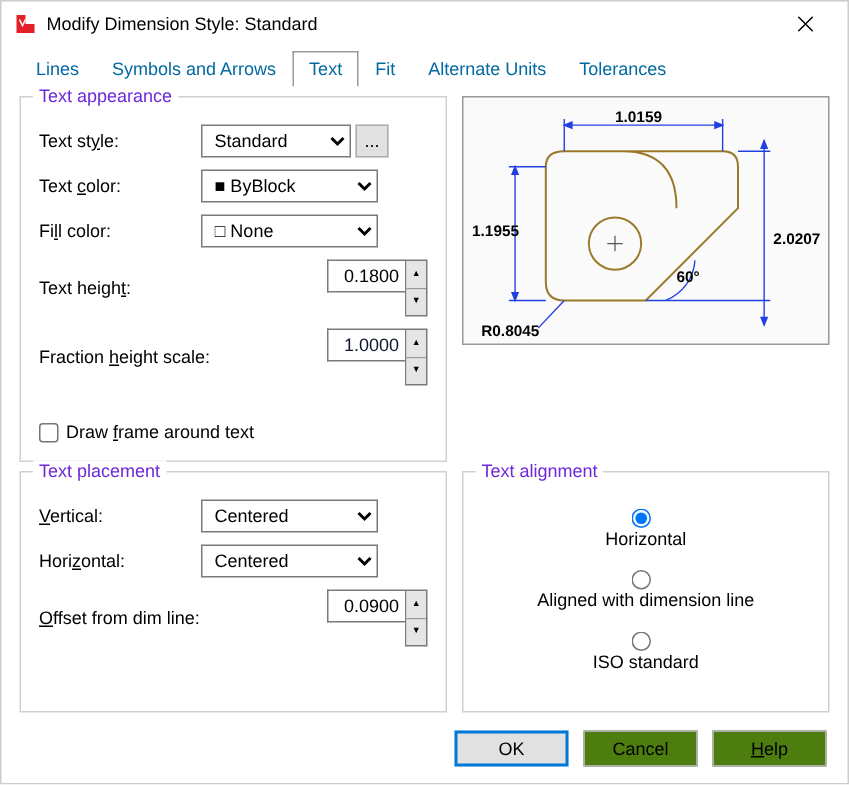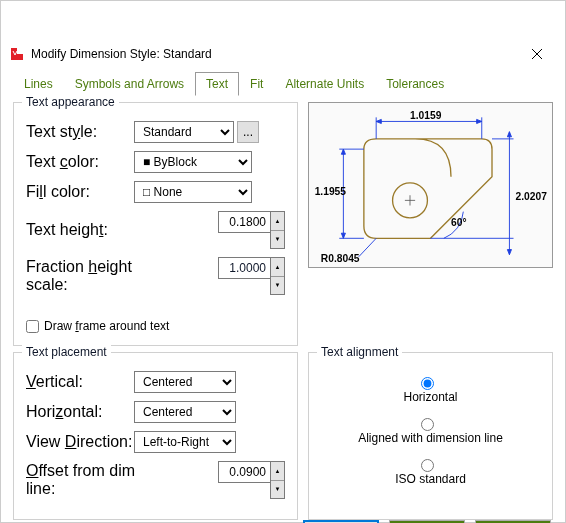--- a/index.html
+++ b/index.html
@@ -1,35 +1,35 @@
 <!DOCTYPE html>
 <html><head>
 <meta charset="utf-8">
 <style>
 * { box-sizing: border-box; margin: 0; padding: 0; }
 body { font-family: "Segoe UI", Tahoma, sans-serif; font-size: 12px; background: #fff; width: 566px; height: 523px; overflow: hidden; }
 .window { width: 566px; height: 523px; border: 1px solid #ccc; display: flex; flex-direction: column; background: #fff; }
-.titlebar { height: 30px; display: flex; align-items: center; padding: 0 8px; margin-top: 39px; }
+.titlebar { height: 30px; display: flex; align-items: center; padding: 0 8px; }
 .app-icon { width: 16px; height: 16px; margin-right: 6px; }
 .title { flex: 1; font-size: 12px; color: #000; }
 .close-btn { width: 40px; height: 28px; display: flex; align-items: center; justify-content: center; cursor: pointer; }
 .close-btn svg { width: 10px; height: 10px; }
 .tabs { display: flex; padding: 4px 12px 0 12px; gap: 0; }
-.tab { padding: 4px 10px; font-size: 12px; cursor: pointer; color: #4d7c0f; border: 1px solid transparent; }
+.tab { padding: 4px 10px; font-size: 12px; cursor: pointer; color: #0369a1; border: 1px solid transparent; }
 .tab.active { border: 1px solid #999; border-bottom: 1px solid #fff; background: #fff; position: relative; z-index: 2; }
 .tab:not(.active) { border-bottom: none; }
 .content { flex: 1; padding: 6px 12px 0 12px; display: grid; grid-template-columns: 285px 1fr; grid-template-rows: auto auto; gap: 6px 10px; }
 .fieldset { border: 1px solid #d0d0d0; padding: 10px 12px 12px 12px; position: relative; }
-.fieldset-label { position: absolute; top: -8px; left: 8px; background: #fff; padding: 0 4px; font-size: 12px; color: #0f172a; }
+.fieldset-label { position: absolute; top: -8px; left: 8px; background: #fff; padding: 0 4px; font-size: 12px; color: #6d28d9; }
 .row { display: flex; align-items: center; margin: 8px 0; min-height: 22px; }
-.row label { width: 108px; font-size: 16px; }
+.row label { width: 108px; font-size: 12px; }
 .u-char { text-decoration: underline; }
 select, input[type=text] { font-family: inherit; font-size: 12px; border: 1px solid #7a7a7a; background: #fff; height: 22px; padding: 1px 4px; }
 select { width: 118px; }
-select.wide { width: 102px; }
+select.wide { width: 118px; }
 .txtstyle-row select { width: 100px; }
 .more-btn { width: 22px; height: 22px; margin-left: 3px; border: 1px solid #adadad; background: #e1e1e1; display: inline-flex; align-items: center; justify-content: center; font-size: 12px; cursor: pointer; }
 .spin { display: flex; align-items: stretch; height: 38px; }
 .spin input { width: 52px; text-align: right; border: 1px solid #7a7a7a; border-right: none; }
 .spin-btns { display: flex; flex-direction: column; border: 1px solid #7a7a7a; width: 15px; }
 .spin-btns div { flex: 1; display: flex; align-items: center; justify-content: center; font-size: 6px; cursor: pointer; background: #e5e5e5; }
 .spin-btns div:first-child { border-bottom: 1px solid #999; }
 .spin.disabled input { background: #fff; color: #0f172a; }
 .chk-row { display: flex; align-items: flex-end; margin-top: 24px; }
 .chk-row input { margin-right: 5px; }
@@ -166,24 +166,20 @@
       <div class="row">
         <label><span class="u-char">V</span>ertical:</label>
         <select class="wide"><option>Centered</option></select>
       </div>
 
       <div class="row">
         <label>Hori<span class="u-char">z</span>ontal:</label>
         <select class="wide"><option>Centered</option></select>
       </div>
 
-      <div class="row">
-        <label>View <span class="u-char">D</span>irection:</label>
-        <select class="wide"><option>Left-to-Right</option></select>
-      </div>
 
       <div class="row">
         <label style="width:140px"><span class="u-char">O</span>ffset from dim line:</label>
         <div class="spin right-spin">
           <input type="text" value="0.0900" style="">
           <div class="spin-btns">
               <div>▲</div>
               <div>▼</div>
             </div>
         </div>

